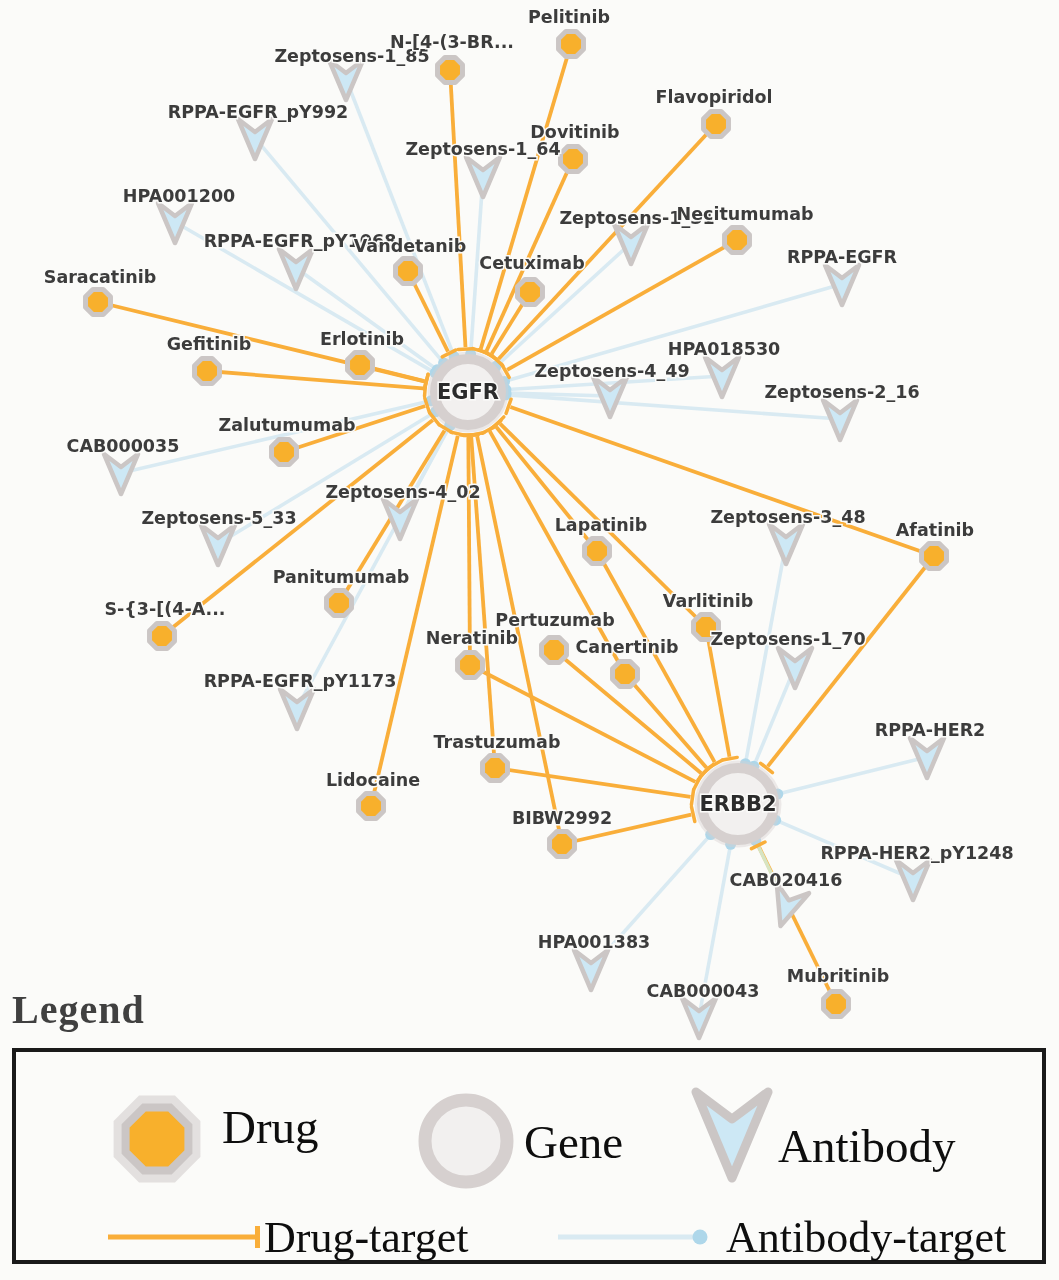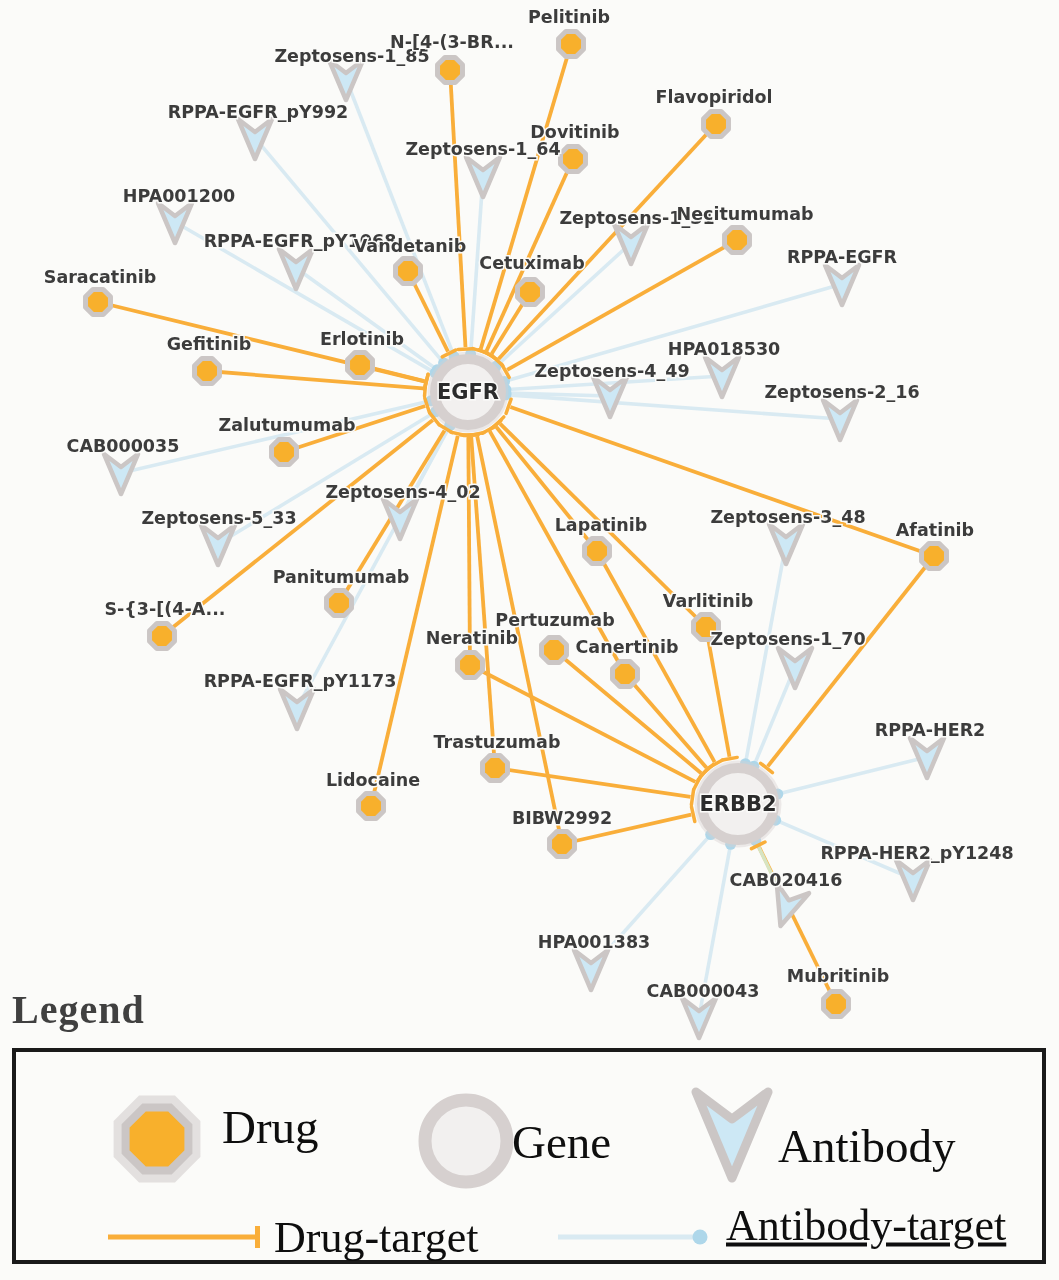--- a/index.html
+++ b/index.html
@@ -236,31 +236,31 @@
 <div class="legend-box">
   <svg class="li" style="left:90px;top:36px;" width="102" height="102" viewBox="-51 -51 102 102">
     <polygon id="lg-oct-glow" fill="none" stroke="rgba(203,198,197,0.5)" stroke-width="11" points="37.88,15.69 15.69,37.88 -15.69,37.88 -37.88,15.69 -37.88,-15.69 -15.69,-37.88 15.69,-37.88 37.88,-15.69"></polygon>
     <polygon id="lg-oct" stroke-width="8" points="31.41,13.01 13.01,31.41 -13.01,31.41 -31.41,13.01 -31.41,-13.01 -13.01,-31.41 13.01,-31.41 31.41,-13.01" fill="#f8b02c" stroke="#cbc6c5"></polygon>
   </svg>
   <div class="lt t1" style="left:206px;top:75px;">Drug</div>
 
   <svg class="li" style="left:394px;top:33px;" width="112" height="112" viewBox="-56 -56 112 112">
     <circle id="lg-gene" r="41" stroke-width="13" fill="#f2f0ef" stroke="#d6d0cf"></circle>
   </svg>
-  <div class="lt t1" style="left:496px;top:90px;">Gene</div>
+  <div class="lt t1" style="left:508px;top:90px;">Gene</div>
 
   <svg class="li" style="left:668px;top:28px;" width="96" height="118" viewBox="-48 -52 96 118">
     <path id="lg-ab" d="M -36,-40 L 0,-13 L 36,-40 L 0,46 Z" stroke-width="9" stroke-linejoin="round" fill="#cde8f5" stroke="#cbc6c5"></path>
   </svg>
   <div class="lt t1" style="left:762px;top:86px;margin-top:8px;">Antibody</div>
 
   <svg class="li" style="left:88px;top:171px;" width="172" height="28" viewBox="0 0 172 28">
     <line id="lg-dt-line" x1="4" y1="14" x2="152" y2="14" stroke-width="5" stroke="#f9ae3a"></line>
     <rect id="lg-dt-tee" x="151" y="3" width="5" height="22" fill="#f9ae3a"></rect>
   </svg>
-  <div class="lt t2" style="left:258px;top:185px;">Drug-target</div>
+  <div class="lt t2" style="left:248px;top:185px;">Drug-target</div>
 
   <svg class="li" style="left:538px;top:171px;" width="162" height="28" viewBox="0 0 162 28">
     <line id="lg-at-line" x1="4" y1="14" x2="142" y2="14" stroke-width="5" stroke="#d9eaf2"></line>
     <circle id="lg-at-dot" cx="146" cy="14" r="7.5" fill="#aed7ea"></circle>
   </svg>
-  <div class="lt t2" style="left:710px;top:173px;text-decoration:underline;">Antibody-target</div>
+  <div class="lt t2" style="left:710px;top:185px;">Antibody-target</div>
 </div>
 
 </body></html>

